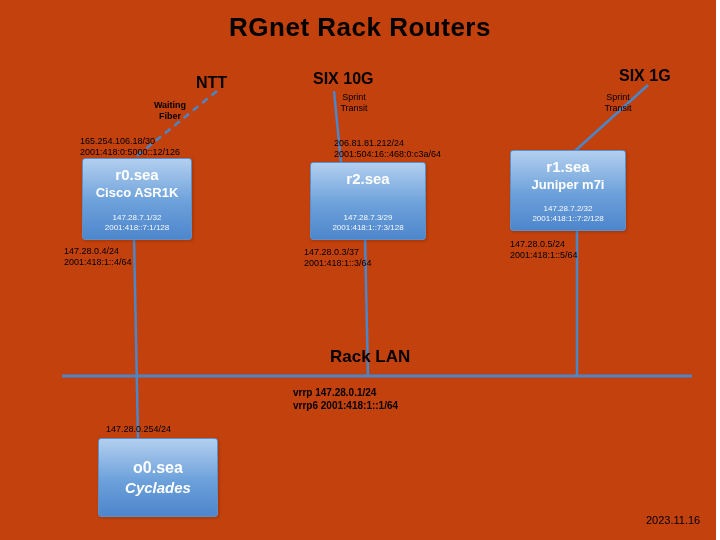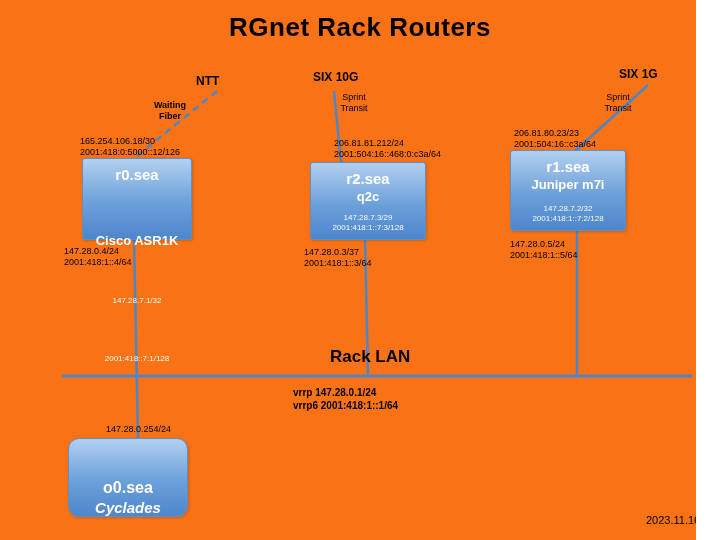--- a/index.html
+++ b/index.html
@@ -1,20 +1,20 @@
 <!DOCTYPE html>
 <html><head>
 <meta charset="utf-8">
 <style>
   html,body{margin:0;padding:0;background:#ffffff;}
-  #slide{position:relative;width:696px;height:540px;background:#f97316;
-         font-family:"Liberation Sans",sans-serif;color:#000;overflow:hidden;}
+  #slide{position:relative;width:696px;height:540px;background:#c2410c;
+         font-family:"Liberation Sans",sans-serif;color:#000;overflow:hidden;padding-left:20px;}
   .abs{position:absolute;}
   #title{top:12px;left:0;width:720px;text-align:center;font-size:26px;font-weight:700;letter-spacing:.5px;}
-  .uplink-label{font-size:12px;font-weight:600;white-space:nowrap;text-align:right;}
+  .uplink-label{font-size:16px;font-weight:600;white-space:nowrap;text-align:right;}
   .tiny{font-size:9px;line-height:11px;white-space:nowrap;}
   .tiny-c{font-size:9px;line-height:11px;text-align:center;}
   .bold{font-weight:700;}
   #wires{position:absolute;left:0;top:0;}
   .router-box{position:absolute;border:1px solid #5d8fc9;border-radius:3px;
     background:linear-gradient(to bottom,#b3cfef 0%,#6ba0da 55%,#4e86cc 100%);
     color:#fff;text-align:center;display:flex;flex-direction:column;
     box-shadow:1px 1px 3px rgba(0,0,0,.18);}
   .r-name{font-size:15px;font-weight:700;margin-top:7px;white-space:nowrap;}
   .r-model{font-size:13px;font-weight:700;margin-top:2px;white-space:nowrap;}
@@ -66,35 +66,30 @@
   </div>
 
   <div class="abs tiny" style="left:80px;top:136px;">
     <div>165.254.106.18/30</div>
     <div>2001:418:0:5000::12/126</div>
   </div>
   <div class="abs tiny" style="left:334px;top:138px;">
     <div>206.81.81.212/24</div>
     <div>2001:504:16::468:0:c3a/64</div>
   </div>
-  <div class="abs tiny" style="left:514px;top:128px;">
-    <div>206.81.80.23/23</div>
-    <div>2001:504:16::c3a/64</div>
-  </div>
 
-  <div class="router-box" style="left:82px;top:158px;width:108px;height:80px;gap:48px;">
+  <div class="router-box" style="left:82px;top:158px;width:108px;height:80px;">
     <div class="r-name">r0.sea</div>
     <div class="r-model">Cisco ASR1K</div>
     <div class="r-loop push">147.28.7.1/32</div>
     <div class="r-loop pad-b">2001:418::7:1/128</div>
   </div>
 
   <div class="router-box" style="left:310px;top:162px;width:114px;height:76px;">
     <div class="r-name">r2.sea</div>
-    <div class="r-model">q2c</div>
     <div class="r-loop push">147.28.7.3/29</div>
     <div class="r-loop pad-b">2001:418:1::7:3/128</div>
   </div>
 
   <div class="router-box" style="left:510px;top:150px;width:114px;height:79px;text-align:center;">
     <div class="r-name">r1.sea</div>
     <div class="r-model">Juniper m7i</div>
     <div class="r-loop push">147.28.7.2/32</div>
     <div class="r-loop pad-b">2001:418:1::7:2/128</div>
   </div>
@@ -113,20 +108,20 @@
   </div>
 
   <div id="rack-lan-label" class="abs" style="left:330px;top:347px;">Rack LAN</div>
   <div class="abs vrrp" style="left:293px;top:386px;width:150px;">
     <div>vrrp 147.28.0.1/24</div>
     <div>vrrp6 2001:418:1::1/64</div>
   </div>
 
   <div class="abs tiny" style="left:106px;top:424px;">147.28.0.254/24</div>
 
-  <div class="router-box" style="left:68px;top:438px;width:118px;height:77px;justify-content:flex-end;border-radius:11px;">
+  <div class="router-box" style="left:98px;top:438px;width:118px;height:77px;justify-content:center;">
     <div class="r-name" style="margin-top:0;font-size:16px;">o0.sea</div>
     <div class="r-model" style="font-size:15px;font-style:italic;">Cyclades</div>
   </div>
 
   <div id="date-stamp" class="abs" style="left:646px;top:514px;">2023.11.16</div>
 
 </div>
 
 </body></html>

